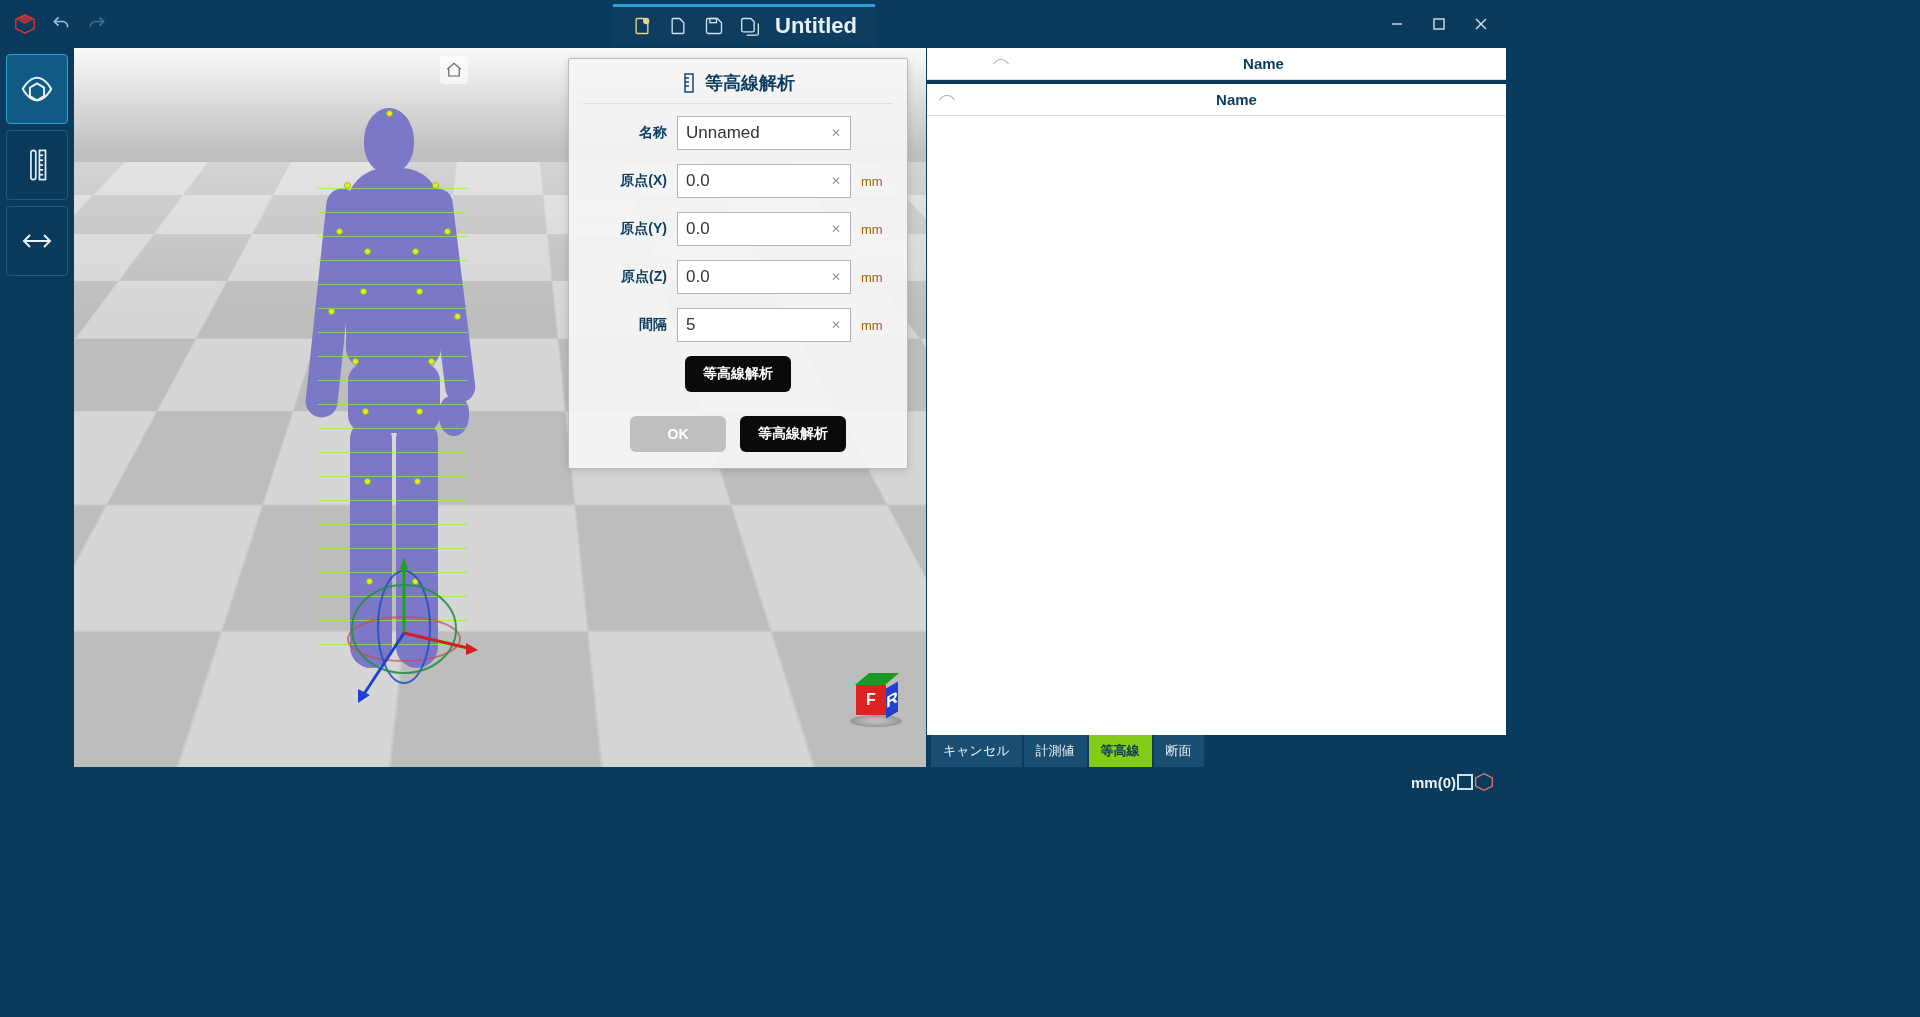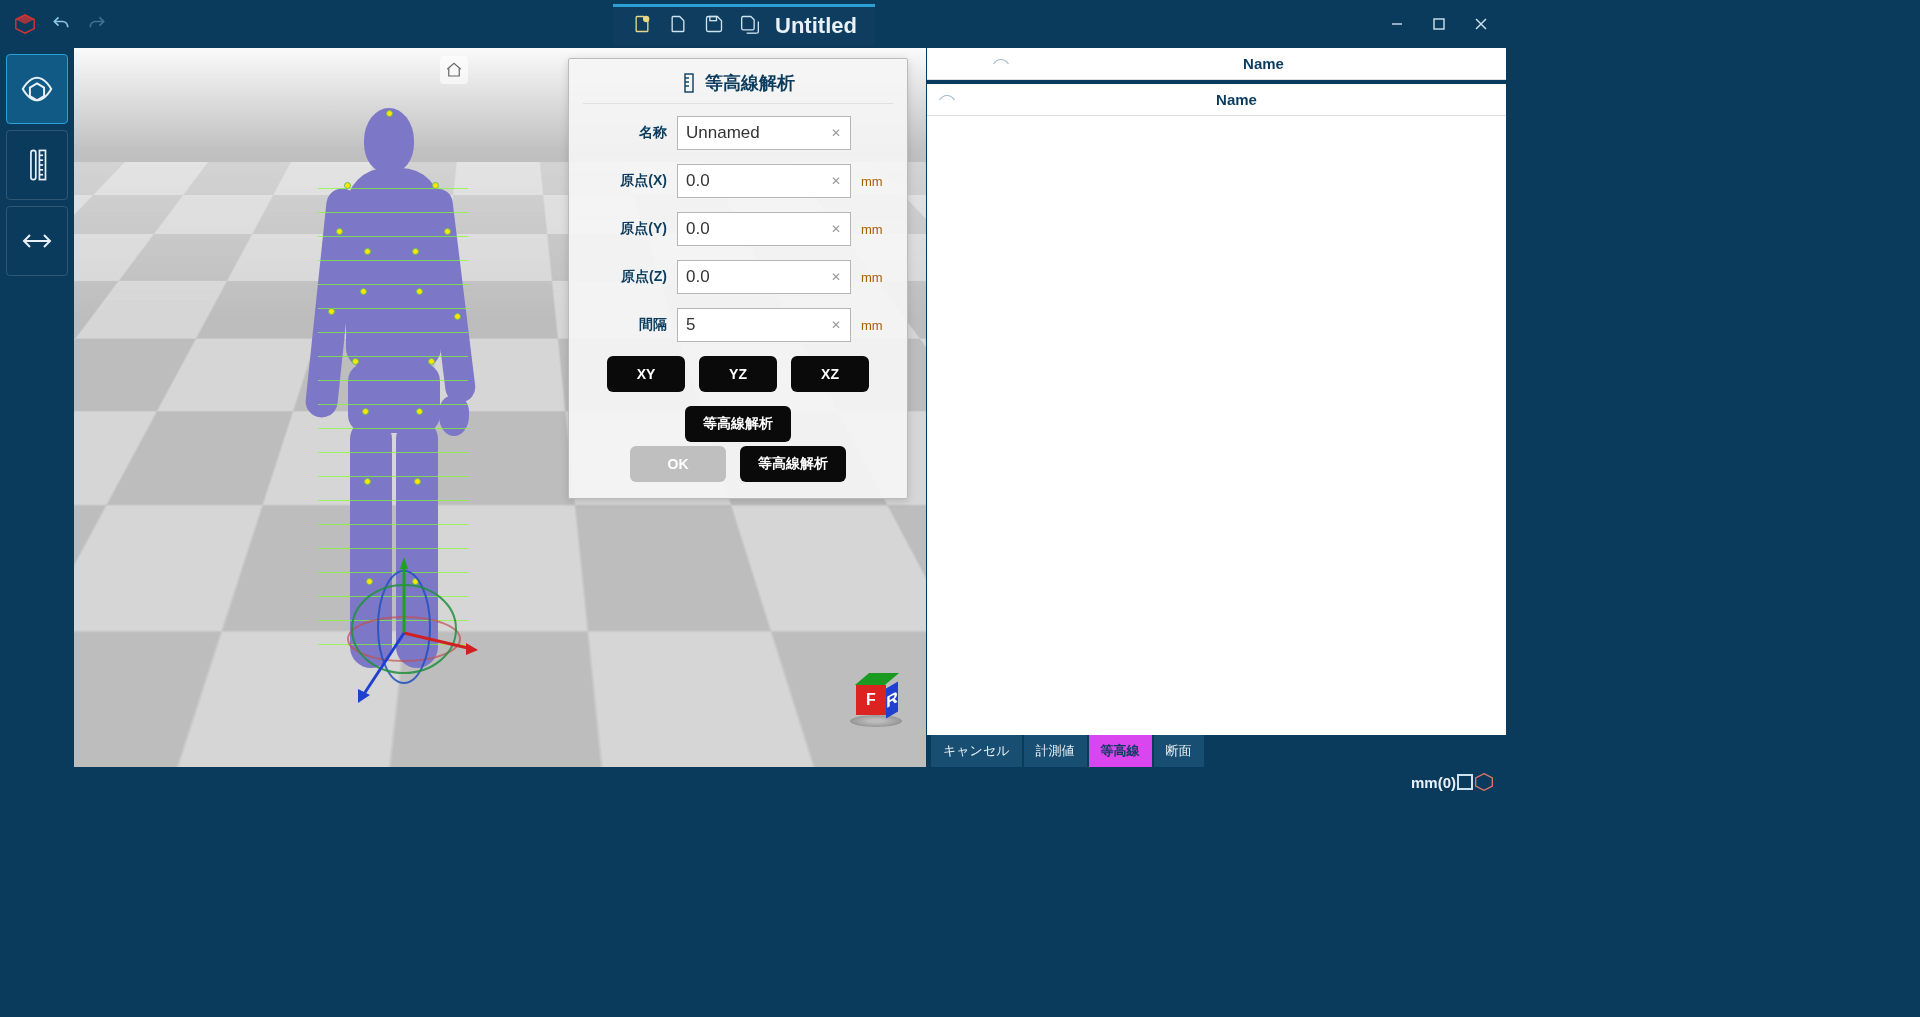--- a/index.html
+++ b/index.html
@@ -3,21 +3,21 @@
 <meta charset="utf-8">
 <style>
   * { box-sizing: border-box; margin: 0; padding: 0; font-family: "Segoe UI", "Meiryo", sans-serif; }
   html, body { width: 100%; height: 100%; overflow: hidden; background:#0a3a5c; }
   .app { display:flex; flex-direction:column; width:1506px; height:797px; background:#0a3a5c; color:#fff; position:relative; }
 
   
   .titlebar { height:48px; display:flex; align-items:center; background:#0a3a5c; }
   .titlebar .left { display:flex; align-items:center; gap:14px; padding-left:14px; }
   .titlebar .center { flex:1; display:flex; align-items:center; justify-content:center; gap:12px; }
-  .center-group { display:flex; gap:14px; padding:6px 18px; border-top:3px solid #2aa0d6; background:rgba(255,255,255,0.02);}
+  .center-group { display:flex; align-items:center; gap:14px; padding:6px 18px; border-top:3px solid #2aa0d6; background:rgba(255,255,255,0.02);}
   .titlebar .right { display:flex; align-items:center; padding-right:8px; gap:8px; }
   .win-btn { width:34px; height:28px; display:flex; align-items:center; justify-content:center; color:#cfe3ef; }
   .title-text { font-size:22px; font-weight:600; color:#e8f1f7; }
   .tb-icon { width:22px; height:22px; display:flex; align-items:center; justify-content:center; color:#cfe3ef; }
 
   
   .body { flex:1; display:flex; min-height:0; }
 
   
   .toolrail { width:74px; background:#0a3a5c; display:flex; flex-direction:column; padding-top:6px; gap:6px; }
@@ -85,21 +85,21 @@
   .lh-name{ flex:1; text-align:center; font-size:15px;}
   .list-body{ flex:1; overflow:auto; background:#fff;}
   .row{ display:flex; align-items:center; height:34px; background:#fcf6ea;}
   .row .cb{ width:54px; display:flex; justify-content:center;}
   .row .cb input{ width:16px;height:16px; accent-color:#333;}
   .row .eye{ width:40px; display:flex; justify-content:center; color:#7d94a3;}
   .row .nm{ flex:1; font-size:14px; color:#222; padding-left:4px;}
   .split{ height:4px; background:#0a3a5c;}
   .tabs{ height:32px; background:#0a3a5c; display:flex; align-items:stretch; padding-left:4px; gap:0;}
   .tab{ display:flex; align-items:center; padding:0 12px; color:#e8f1f7; font-size:13px; background:#184e72;}
-  .tab.active{ background:#d946ef; color:#0b3c5e; font-weight:600;}
+  .tab.active{ background:#84cc16; color:#0b3c5e; font-weight:600;}
   .tab + .tab{ margin-left:2px;}
 
   
   .status{ height:30px; background:#0a3a5c; display:flex; align-items:center; justify-content:flex-end; gap:1px; padding-right:12px; color:#e8f1f7; font-size:15px; font-weight:600;margin-left:12px;}
   .status .sq{ width:16px;height:16px;border:2px solid #cfe3ef; }
 
   svg{ display:block; }
 </style>
 </head>
 <body>
@@ -318,29 +318,24 @@
         </div>
         <div class="prow">
           <div class="plabel">間隔</div>
           <div class="pinput-wrap">
             <input class="pinput" value="5" style="">
             <span class="pclear">✕</span>
           </div>
           <div class="punit">mm</div>
         </div>
 
-        <div class="btn-row tight" style="margin-top:14px">
-          <button class="btn btn-black">XY</button>
-          <button class="btn btn-black">YZ</button>
-          <button class="btn btn-black">XZ</button>
-        </div>
         <div class="btn-row" style="margin-top:14px">
             <button class="btn btn-black">等高線解析</button>
           </div>
-        <div class="btn-row" style="margin-top:4px">
+        <div class="btn-row" style="margin-top:24px">
           <button class="btn btn-grey" style="min-width:96px">OK</button>
           <button class="btn btn-black">等高線解析</button>
         </div>
       </div>
     </div>
 
     <div class="rightcol">
       <div class="list-head">
         <div class="lh-eye"></div>
         <div class="lh-eye2">

